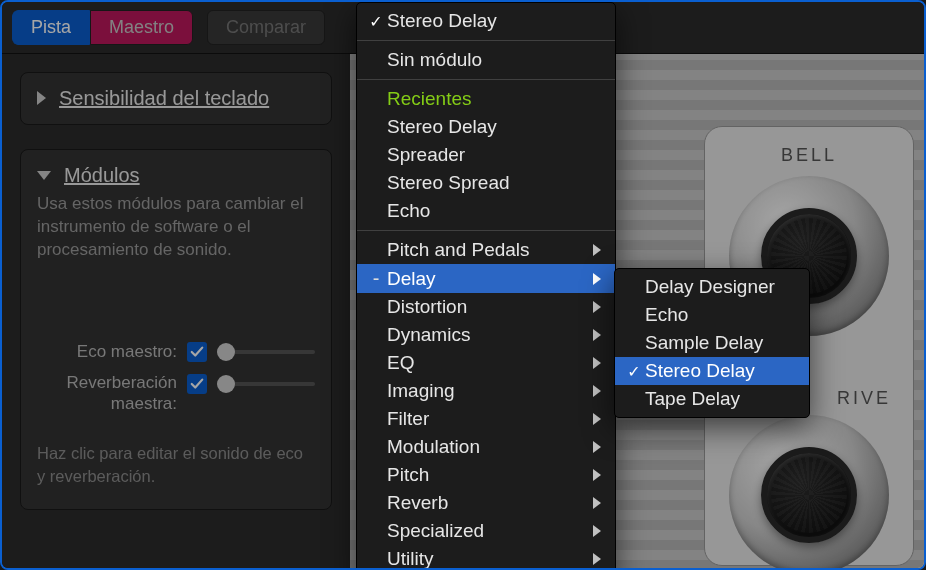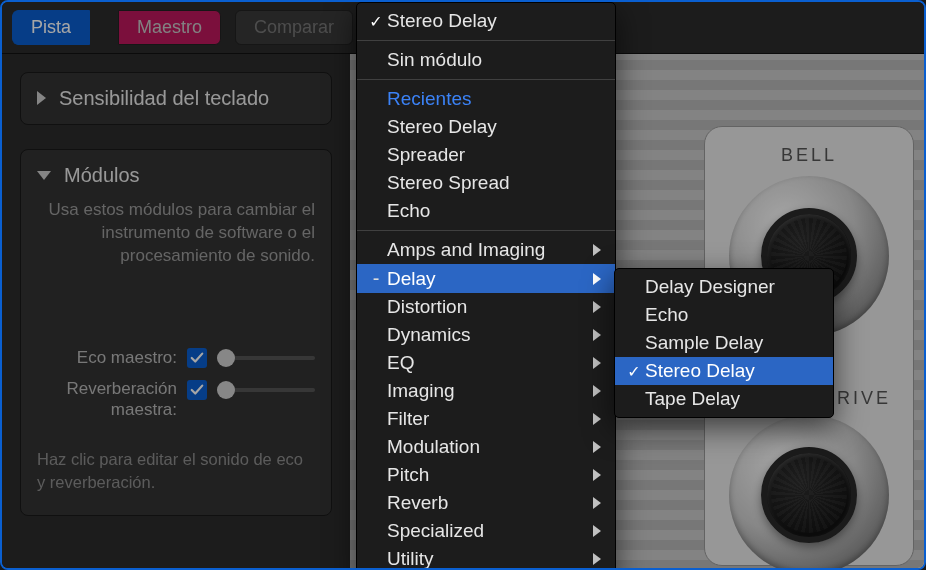--- a/index.html
+++ b/index.html
@@ -24,21 +24,21 @@
   
   .toolbar {
     display: flex; align-items: center;
     gap: 0;
     padding: 8px 10px;
     background: #2b2b2b;
     border-bottom: 1px solid #111;
     position: relative;
     z-index: 2;
   }
-  .tabset { display: flex; border-radius: 6px; overflow: hidden; gap: 28px; }
+  .tabset { display: flex; border-radius: 6px; overflow: hidden; }
   .tab {
     padding: 6px 18px;
     background: #be185d;
     color: #c8c8c8;
     font-size: 18px;
     border: 1px solid #222;
     cursor: pointer;
   }
   .tab.active {
     background: #0a5fd0;
@@ -83,22 +83,22 @@
     border-top: 7px solid transparent;
     border-bottom: 7px solid transparent;
     border-left: 9px solid #ccc;
   }
   .tri-down {
     border-left: 7px solid transparent;
     border-right: 7px solid transparent;
     border-top: 9px solid #ccc;
     position: relative; top: -2px;
   }
-  .panel-title { font-size: 20px; color: #eaeaea; }
-  .panel-desc { color: #9b9b9b; font-size: 17px; margin-top: 12px; line-height: 1.35; text-align: right; }
+  .panel-title { font-size: 20px; color: #eaeaea; text-decoration: underline; }
+  .panel-desc { color: #9b9b9b; font-size: 17px; margin-top: 6px; line-height: 1.35; }
 
   .ctrl-row {
     display: flex; align-items: center;
     margin-top: 20px;
   }
   .ctrl-label {
     width: 140px;
     text-align: right;
     color: #b8b8b8;
     font-size: 17px;
@@ -197,29 +197,29 @@
     background: #1c1c1c;
     border: 1px solid #000;
     border-radius: 5px;
     box-shadow: 0 10px 30px rgba(0,0,0,0.6);
     z-index: 50;
     font-size: 19px;
     color: #e6e6e6;
     padding: 4px 0;
   }
   .menu { left: 354px; top: 0px; width: 260px; }
-  .submenu { left: 612px; top: 266px; width: 220px; }
+  .submenu { left: 612px; top: 266px; width: 196px; }
   .mi {
     display: flex; align-items: center;
     padding: 3px 14px 3px 8px;
     min-height: 26px;
     cursor: pointer;
     position: relative;
   }
-  .mi.heading { color: #3b82f6; cursor: default; }
+  .mi.heading { color: #84cc16; cursor: default; }
   .mi.sep {
     height: 0; min-height: 0;
     padding: 0; margin: 5px 0;
     border-top: 1px solid #404040;
     cursor: default;
   }
   .mi .check {
     width: 22px; text-align: center;
     color: #fff; font-size: 16px;
   }
@@ -342,21 +342,21 @@
       <span class="pad"></span>
       <span class="lbl">Stereo Spread</span>
     </div>
     <div class="mi">
       <span class="pad"></span>
       <span class="lbl">Echo</span>
     </div>
     <div class="mi sep"></div>
     <div class="mi">
       <span class="pad"></span>
-      <span class="lbl">Amps and Imaging</span>
+      <span class="lbl">Pitch and Pedals</span>
       <span class="arrow"></span>
     </div>
     <div class="mi highlight">
       <span class="dash">-</span>
       <span class="lbl">Delay</span>
       <span class="arrow"></span>
     </div>
     <div class="mi">
       <span class="pad"></span>
       <span class="lbl">Distortion</span>

